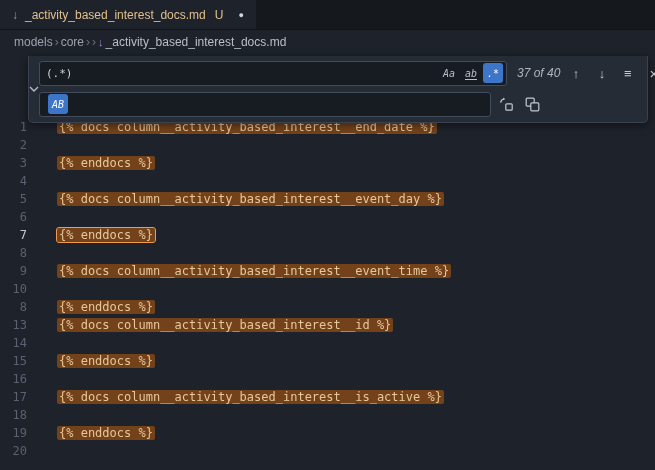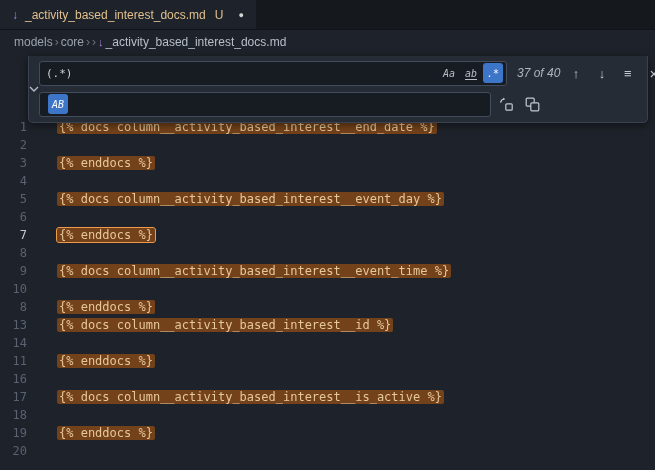--- a/index.html
+++ b/index.html
@@ -201,21 +201,21 @@
   </div>
       <div class="cline">
     <span class="gutter">13</span>
     <span class="ctext"><span class="mspan mspan-on">{% docs column__activity_based_interest__id %}</span></span>
   </div>
       <div class="cline">
     <span class="gutter">14</span>
     <span class="ctext"><span class="mspan"></span></span>
   </div>
       <div class="cline">
-    <span class="gutter">11</span>
+    <span class="gutter">15</span>
     <span class="ctext"><span class="mspan mspan-on">{% enddocs %}</span></span>
   </div>
       <div class="cline">
     <span class="gutter">16</span>
     <span class="ctext"><span class="mspan"></span></span>
   </div>
       <div class="cline">
     <span class="gutter">17</span>
     <span class="ctext"><span class="mspan mspan-on">{% docs column__activity_based_interest__is_active %}</span></span>
   </div>

